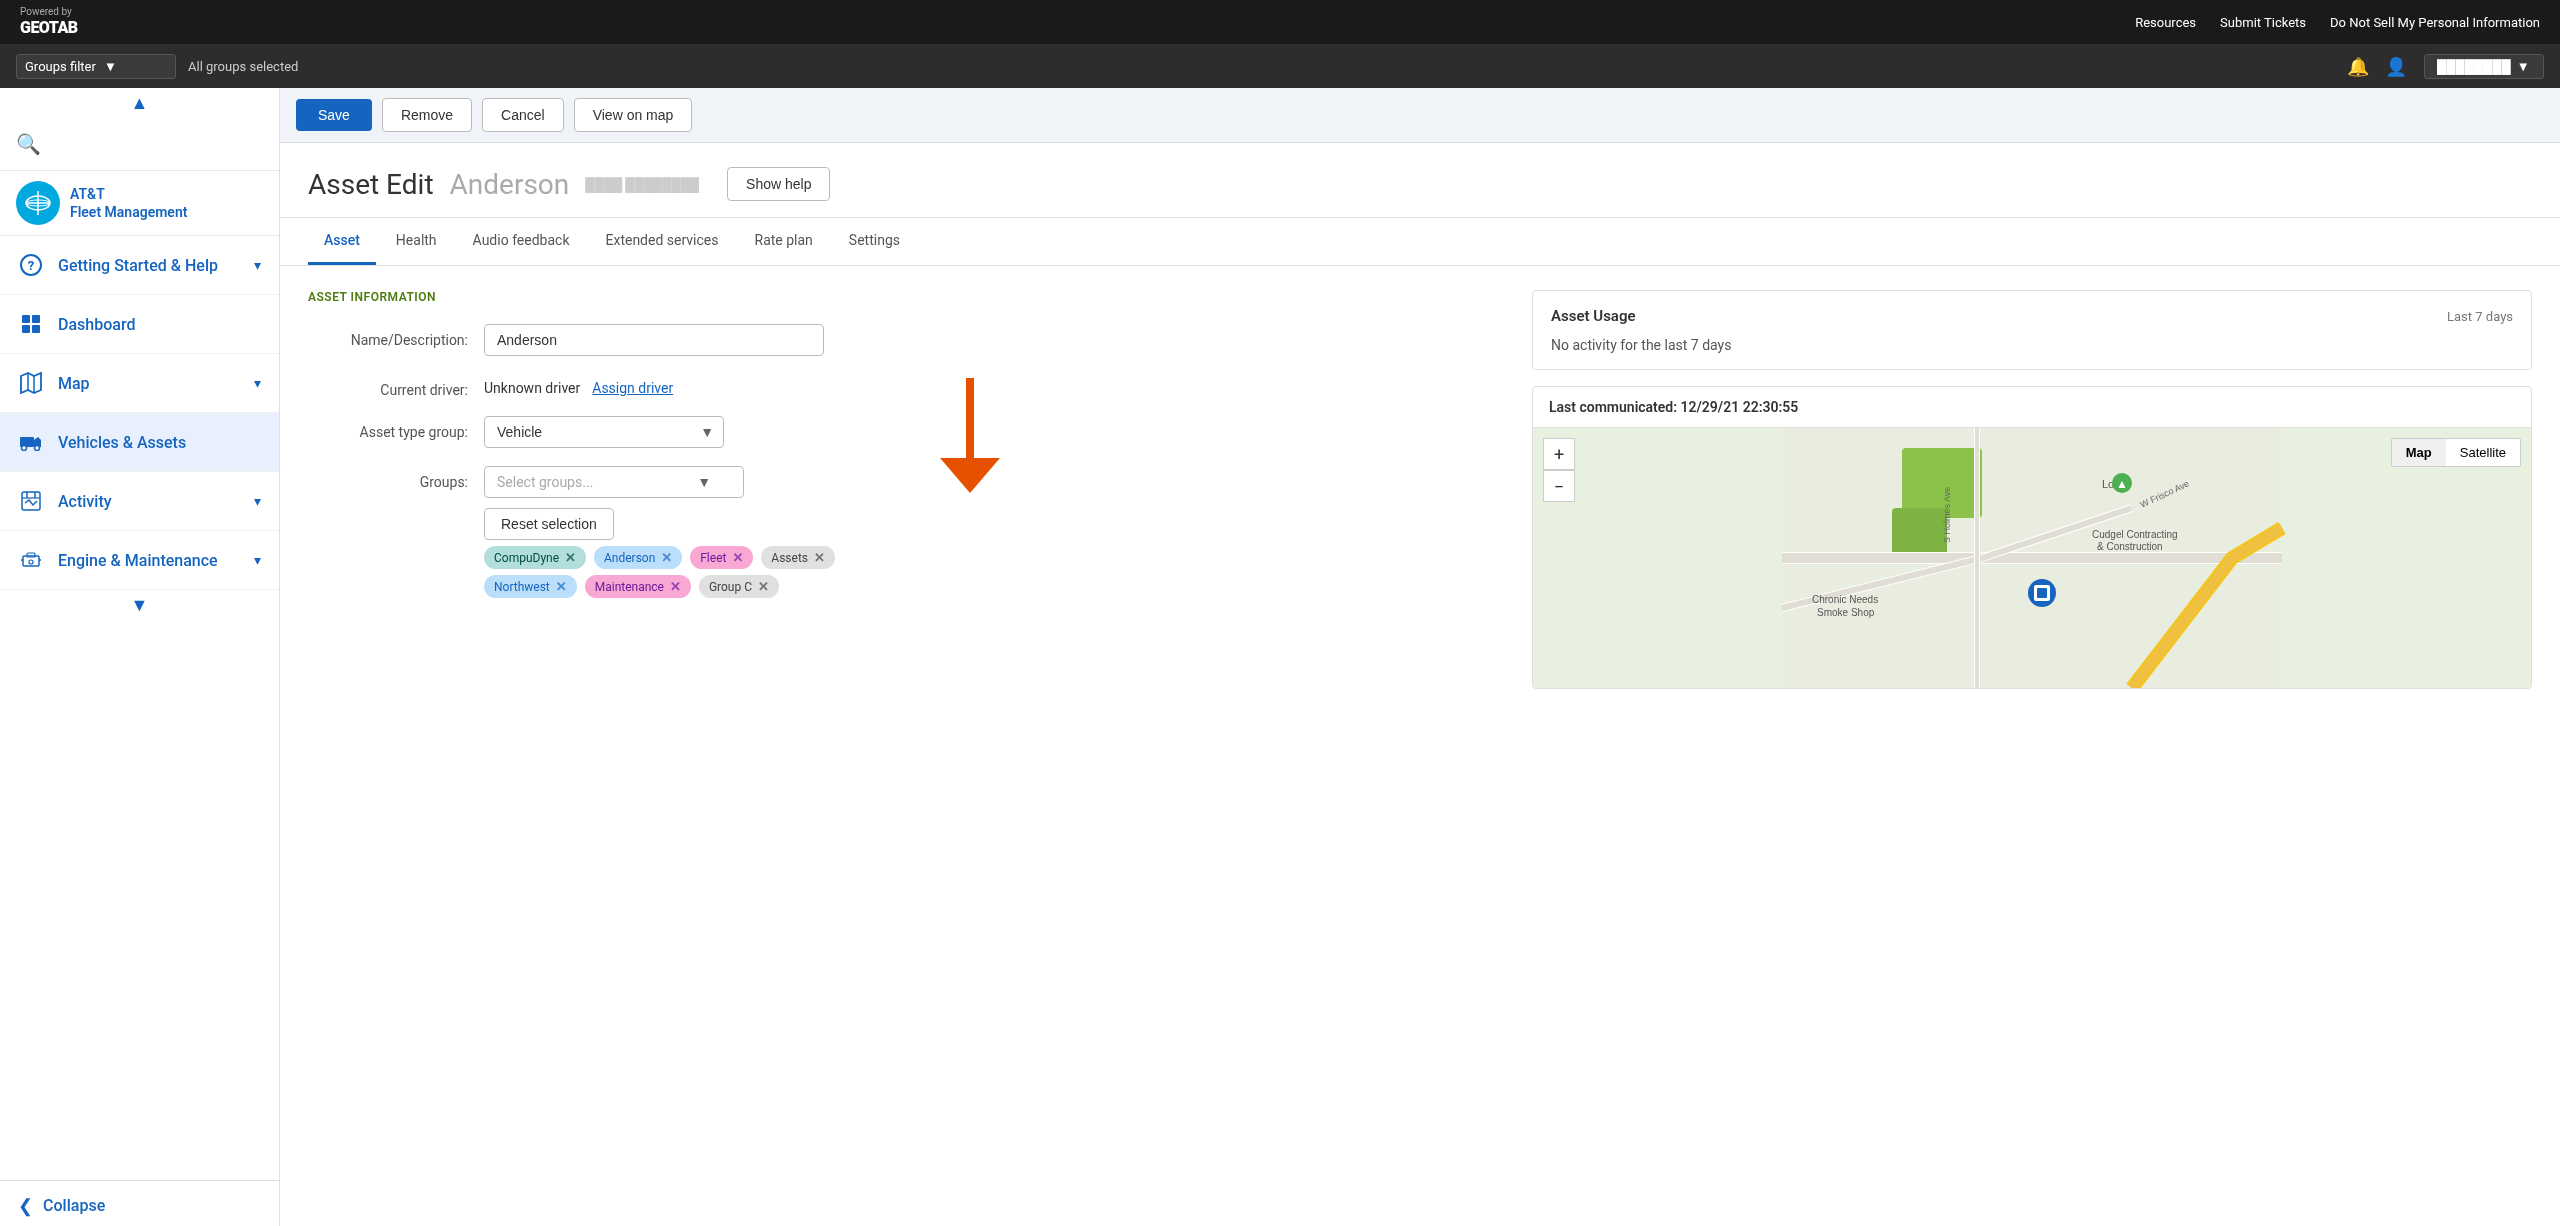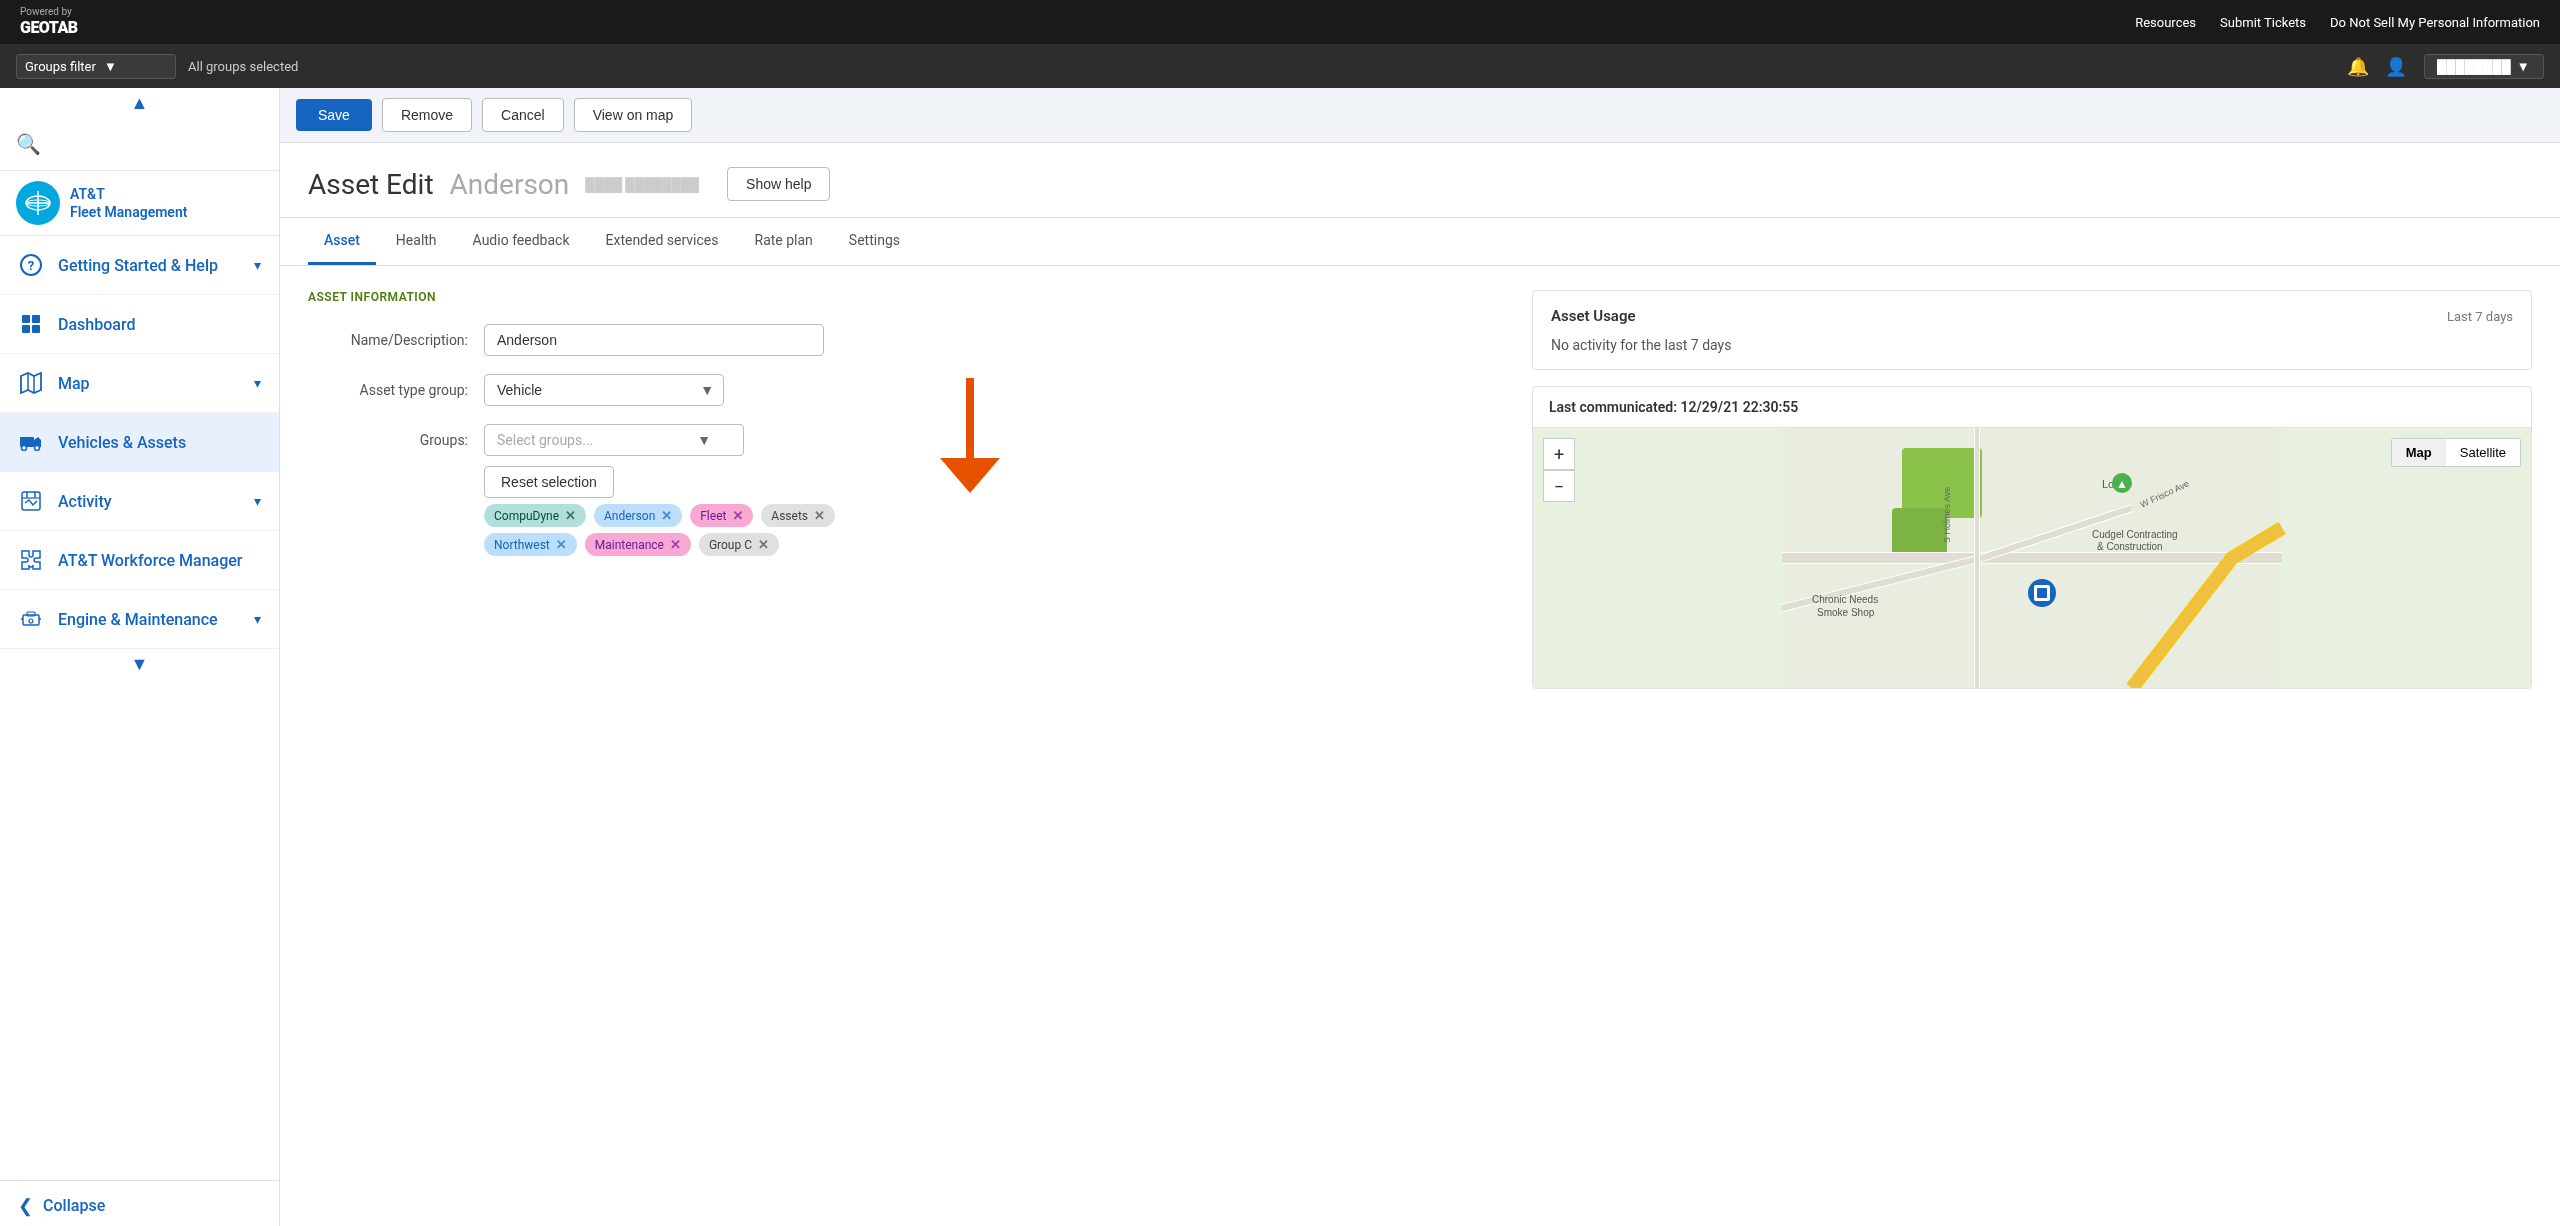--- a/index.html
+++ b/index.html
@@ -649,28 +649,20 @@
           <line x1="2" y1="8" x2="20" y2="8" stroke="#1565c0" stroke-width="1.2"></line>
           <line x1="7" y1="2" x2="7" y2="8" stroke="#1565c0" stroke-width="1.5"></line>
           <line x1="15" y1="2" x2="15" y2="8" stroke="#1565c0" stroke-width="1.5"></line>
           <polyline points="5,13 9,10 13,15 17,11" stroke="#1565c0" stroke-width="1.5" fill="none"></polyline>
         </svg>
       </div>
       <span class="sidebar-item-label">Activity</span>
       <span class="sidebar-item-chevron">▾</span>
     </div>
 
-    <div class="sidebar-item">
-      <div class="sidebar-item-icon">
-        <svg width="22" height="22" viewBox="0 0 22 22" fill="none">
-          <path d="M2 2h7v4a2 2 0 0 0 4 0V2h7v7h-4a2 2 0 0 0 0 4h4v7h-7v-4a2 2 0 0 1-4 0v4H2v-7h4a2 2 0 0 0 0-4H2V2z" stroke="#1565c0" stroke-width="1.5" fill="none"></path>
-        </svg>
-      </div>
-      <span class="sidebar-item-label">AT&amp;T Workforce Manager</span>
-    </div>
 
     <div class="sidebar-item">
       <div class="sidebar-item-icon">
         <svg width="22" height="22" viewBox="0 0 22 22" fill="none">
           <rect x="3" y="7" width="16" height="10" rx="1" stroke="#1565c0" stroke-width="1.5" fill="none"></rect>
           <rect x="7" y="4" width="8" height="4" rx="1" stroke="#1565c0" stroke-width="1.2" fill="none"></rect>
           <line x1="1" y1="11" x2="3" y2="11" stroke="#1565c0" stroke-width="1.5"></line>
           <line x1="19" y1="11" x2="21" y2="11" stroke="#1565c0" stroke-width="1.5"></line>
           <circle cx="11" cy="13" r="2" stroke="#1565c0" stroke-width="1.2" fill="none"></circle>
         </svg>
@@ -719,20 +711,27 @@
         <div class="left-col">
           <div class="section-title">ASSET INFORMATION</div>
 
           <div class="form-row">
             <div class="form-label">Name/Description:</div>
             <div class="form-value">
               <input type="text" class="text-input" value="Anderson" style="">
             </div>
           </div>
 
+          <div class="form-row">
+            <div class="form-label">Current driver:</div>
+            <div class="form-value driver-info">
+              <span class="driver-unknown">Unknown driver</span>
+              <a href="#" class="assign-driver-link">Assign driver</a>
+            </div>
+          </div>
 
           <div class="form-row">
             <div class="form-label">Asset type group:</div>
             <div class="form-value">
               <div class="select-wrapper">
                 <select class="form-select">
                   <option value="Vehicle">Vehicle</option>
                 </select>
                 <span class="select-arrow">▼</span>
               </div>

